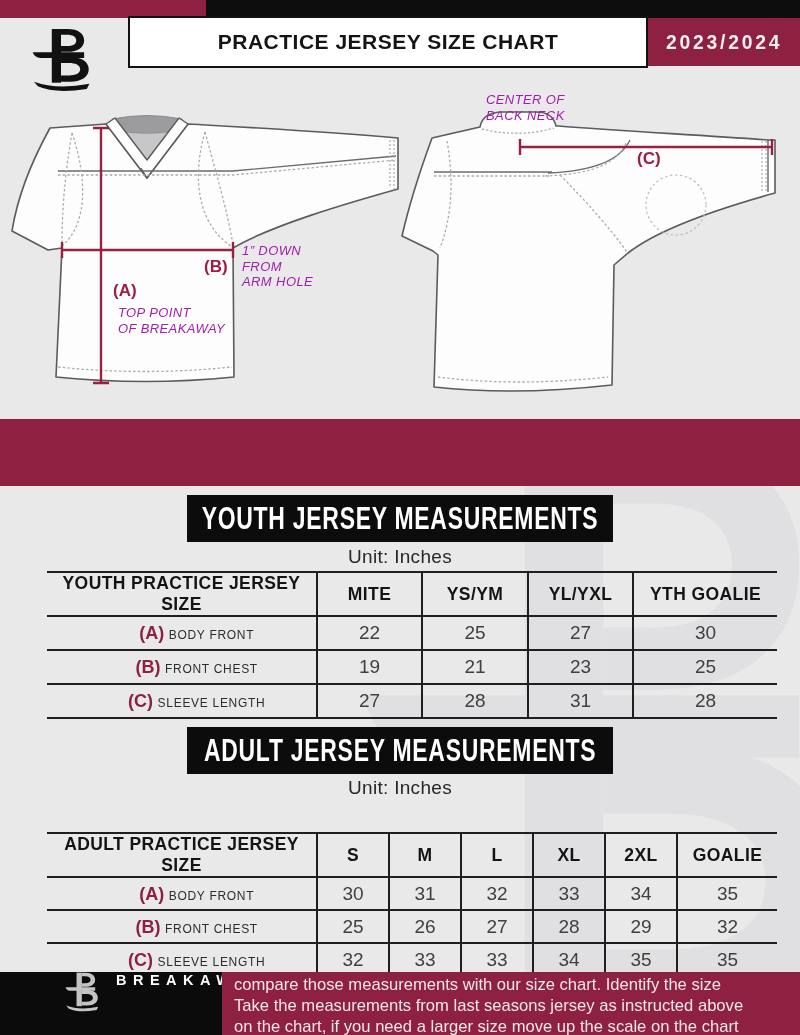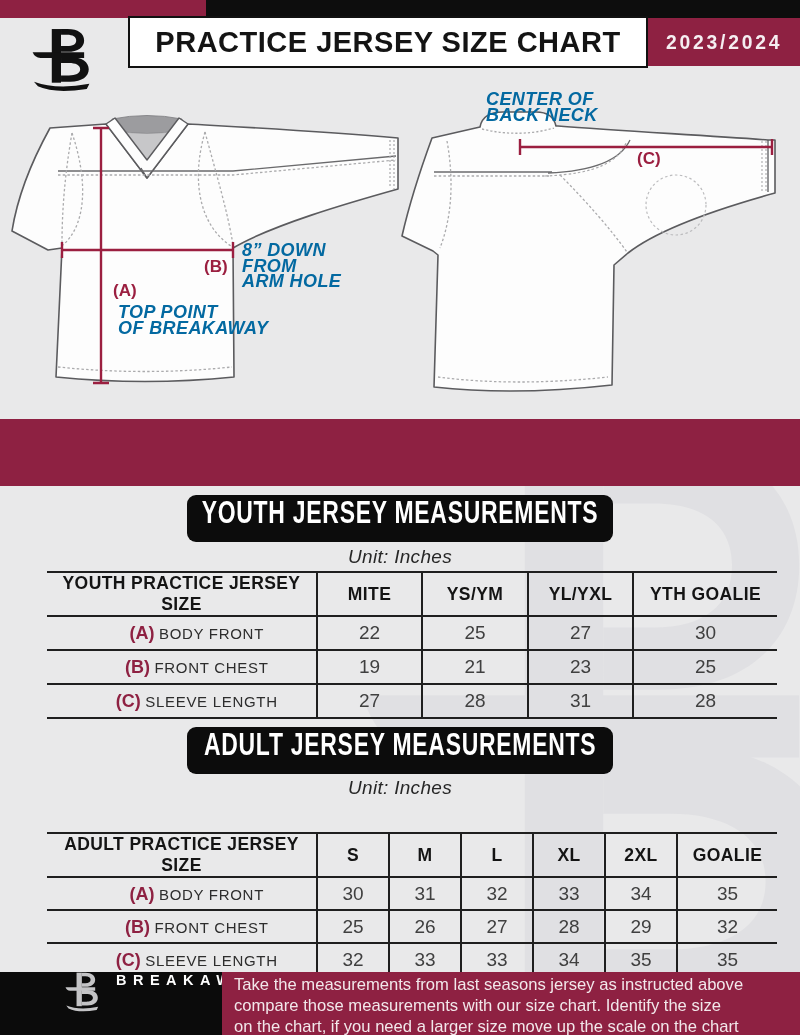--- a/index.html
+++ b/index.html
@@ -13,74 +13,74 @@
   .watermark{position:absolute; left:340px; top:430px; z-index:0; opacity:1;}
 
   
   .strip-maroon{position:absolute; left:0; top:0; width:206px; height:18px; background:#8e2142; z-index:2;}
   .strip-black{position:absolute; left:206px; top:0; width:594px; height:66px; background:#0d0d0d; z-index:2;}
   .brand-logo{position:absolute; left:30px; top:28px; z-index:3;}
   .title-box{
     position:absolute; left:128px; top:16px; width:520px; height:52px; z-index:3;
     background:#ffffff; border:2px solid #111; display:flex; align-items:center; justify-content:center;
   }
-  .title-text{font-size:29px; font-weight:700; color:#141414; letter-spacing:.5px; white-space:nowrap;}
+  .title-text{font-size:21px; font-weight:700; color:#141414; letter-spacing:.5px; white-space:nowrap;}
   .season-box{
     position:absolute; left:648px; top:18px; width:152px; height:48px; z-index:3;
     background:#8e2142; display:flex; align-items:center; justify-content:center;
   }
   .season-text{font-size:21px; font-weight:700; color:#f5eef1; letter-spacing:3px; white-space:nowrap; transform:scaleX(.92);}
 
   
   .diagrams{position:absolute; left:0; top:85px; width:800px; height:335px; z-index:1;}
   .diagrams svg{position:absolute; left:0; top:0;}
   .diag-label{position:absolute; color:#9b1f40; font-weight:700; font-size:17px; z-index:2; white-space:nowrap;}
-  .diag-caption{position:absolute; color:#0369a1; font-style:italic; font-weight:700; font-size:18px;
+  .diag-caption{position:absolute; color:#a21caf; font-style:italic; font-weight:400; font-size:13px;
     line-height:15.5px; letter-spacing:.4px; z-index:2; white-space:nowrap;}
 
   
   .notice{
     position:absolute; left:0; top:419px; width:800px; height:67px; background:#8e2142; z-index:1;
     display:flex; flex-direction:column; align-items:center; justify-content:center;
     color:#f4ebee; font-size:20px; line-height:29px; text-align:center;
   }
 
   
   .black-banner{
     position:absolute; left:50%; transform:translateX(-50%);
-    width:426px; height:47px; background:#0c0c0c; border-radius:9px; z-index:1;
-    display:flex; align-items:flex-start; justify-content:center;
+    width:426px; height:47px; background:#0c0c0c; border-radius:0; z-index:1;
+    display:flex; align-items:center; justify-content:center;
   }
   .black-banner span{
     color:#fff; font-size:31px; font-weight:700; letter-spacing:1px; white-space:nowrap;
     display:inline-block; transform:scaleX(.74);
   }
   .unit-label{
     position:absolute; left:0; width:800px; text-align:center; z-index:1;
-    font-style:italic; font-size:19px; color:#272727; letter-spacing:.3px;
+    font-size:19px; color:#272727; letter-spacing:.3px;
   }
 
   
   table.size-table{
     position:absolute; left:47px; width:730px; border-collapse:collapse; table-layout:fixed; z-index:1;
     background:transparent;
   }
   table.size-table th, table.size-table td{
     padding:0; text-align:center; vertical-align:middle;
     border-right:2px solid #1f1f1f;
   }
   table.size-table th:last-child, table.size-table td:last-child{border-right:none;}
   table.size-table thead tr{border-top:2.5px solid #1f1f1f; border-bottom:2.2px solid #1f1f1f;}
   table.size-table tbody tr{border-bottom:2.2px solid #1f1f1f;}
   th.first, td.first{text-align:left; border-right:2px solid #1f1f1f;}
   th.first{font-weight:400; color:#3f3f3f; font-size:17px; letter-spacing:.4px; padding-left:15px;}
   table.size-table th{font-weight:700; color:#141414; font-size:17.5px; letter-spacing:.4px;}
   table.size-table td{font-weight:400; color:#404040; font-size:19px;}
   td.first .row-key{color:#8e2142; font-weight:700; font-size:18px; padding-left:26px; display:inline-block; width:60px;}
-  td.first .row-label{color:#2d2d2d; font-size:15px; letter-spacing:.7px;}
+  td.first .row-label{color:#2d2d2d; font-size:12px; letter-spacing:.7px;}
   .youth-table thead tr{height:37px;}
   .youth-table tbody tr{height:34px;}
   .adult-table thead tr{height:44px;}
   .adult-table tbody tr{height:33px;}
 
   
   .footer{position:absolute; left:0; top:972px; width:800px; height:63px; z-index:1; display:flex;}
   .footer-brand{width:222px; height:63px; background:#0b0b0b; display:flex; align-items:flex-start; flex:none;padding-left:40px;}
   .footer-brand svg{margin-left:24px; flex:none;}
   .brand-name{color:#fefefe; font-size:14.5px; font-weight:700; letter-spacing:6.5px; margin-left:14px; white-space:nowrap;}
@@ -180,21 +180,21 @@
       </g>
     </svg>
 
     <div class="diag-label" style="left:113px; top:196px;">(A)</div>
     <div class="diag-caption" style="left:118px; top:220px;">
       <div>TOP POINT</div>
       <div>OF BREAKAWAY</div>
     </div>
     <div class="diag-label" style="left:204px; top:172px;">(B)</div>
     <div class="diag-caption" style="left:242px; top:158px;">
-      <div>8” DOWN</div>
+      <div>1” DOWN</div>
       <div>FROM</div>
       <div>ARM HOLE</div>
     </div>
     <div class="diag-label" style="left:637px; top:64px;">(C)</div>
     <div class="diag-caption" style="left:486px; top:7px;">
       <div>CENTER OF</div>
       <div>BACK NECK</div>
     </div>
   </div>
 
@@ -306,19 +306,19 @@
   </table>
 
   <div class="footer">
     <div class="footer-brand">
       <svg width="38" height="40" viewBox="0 0 100 124" preserveAspectRatio="none">
         <use href="#bk-logo" fill="#c4c4c6"></use>
       </svg>
       <span class="brand-name">BREAKAWAY</span>
     </div>
     <div class="footer-note">
+      <div>compare those measurements  with our size chart. Identify the size</div>
       <div>Take the measurements from last seasons jersey as instructed above</div>
-      <div>compare those measurements  with our size chart. Identify the size</div>
       <div>on the chart, if you need a larger size move up the scale on the chart</div>
     </div>
   </div>
 
 </div>
 
 </body></html>

